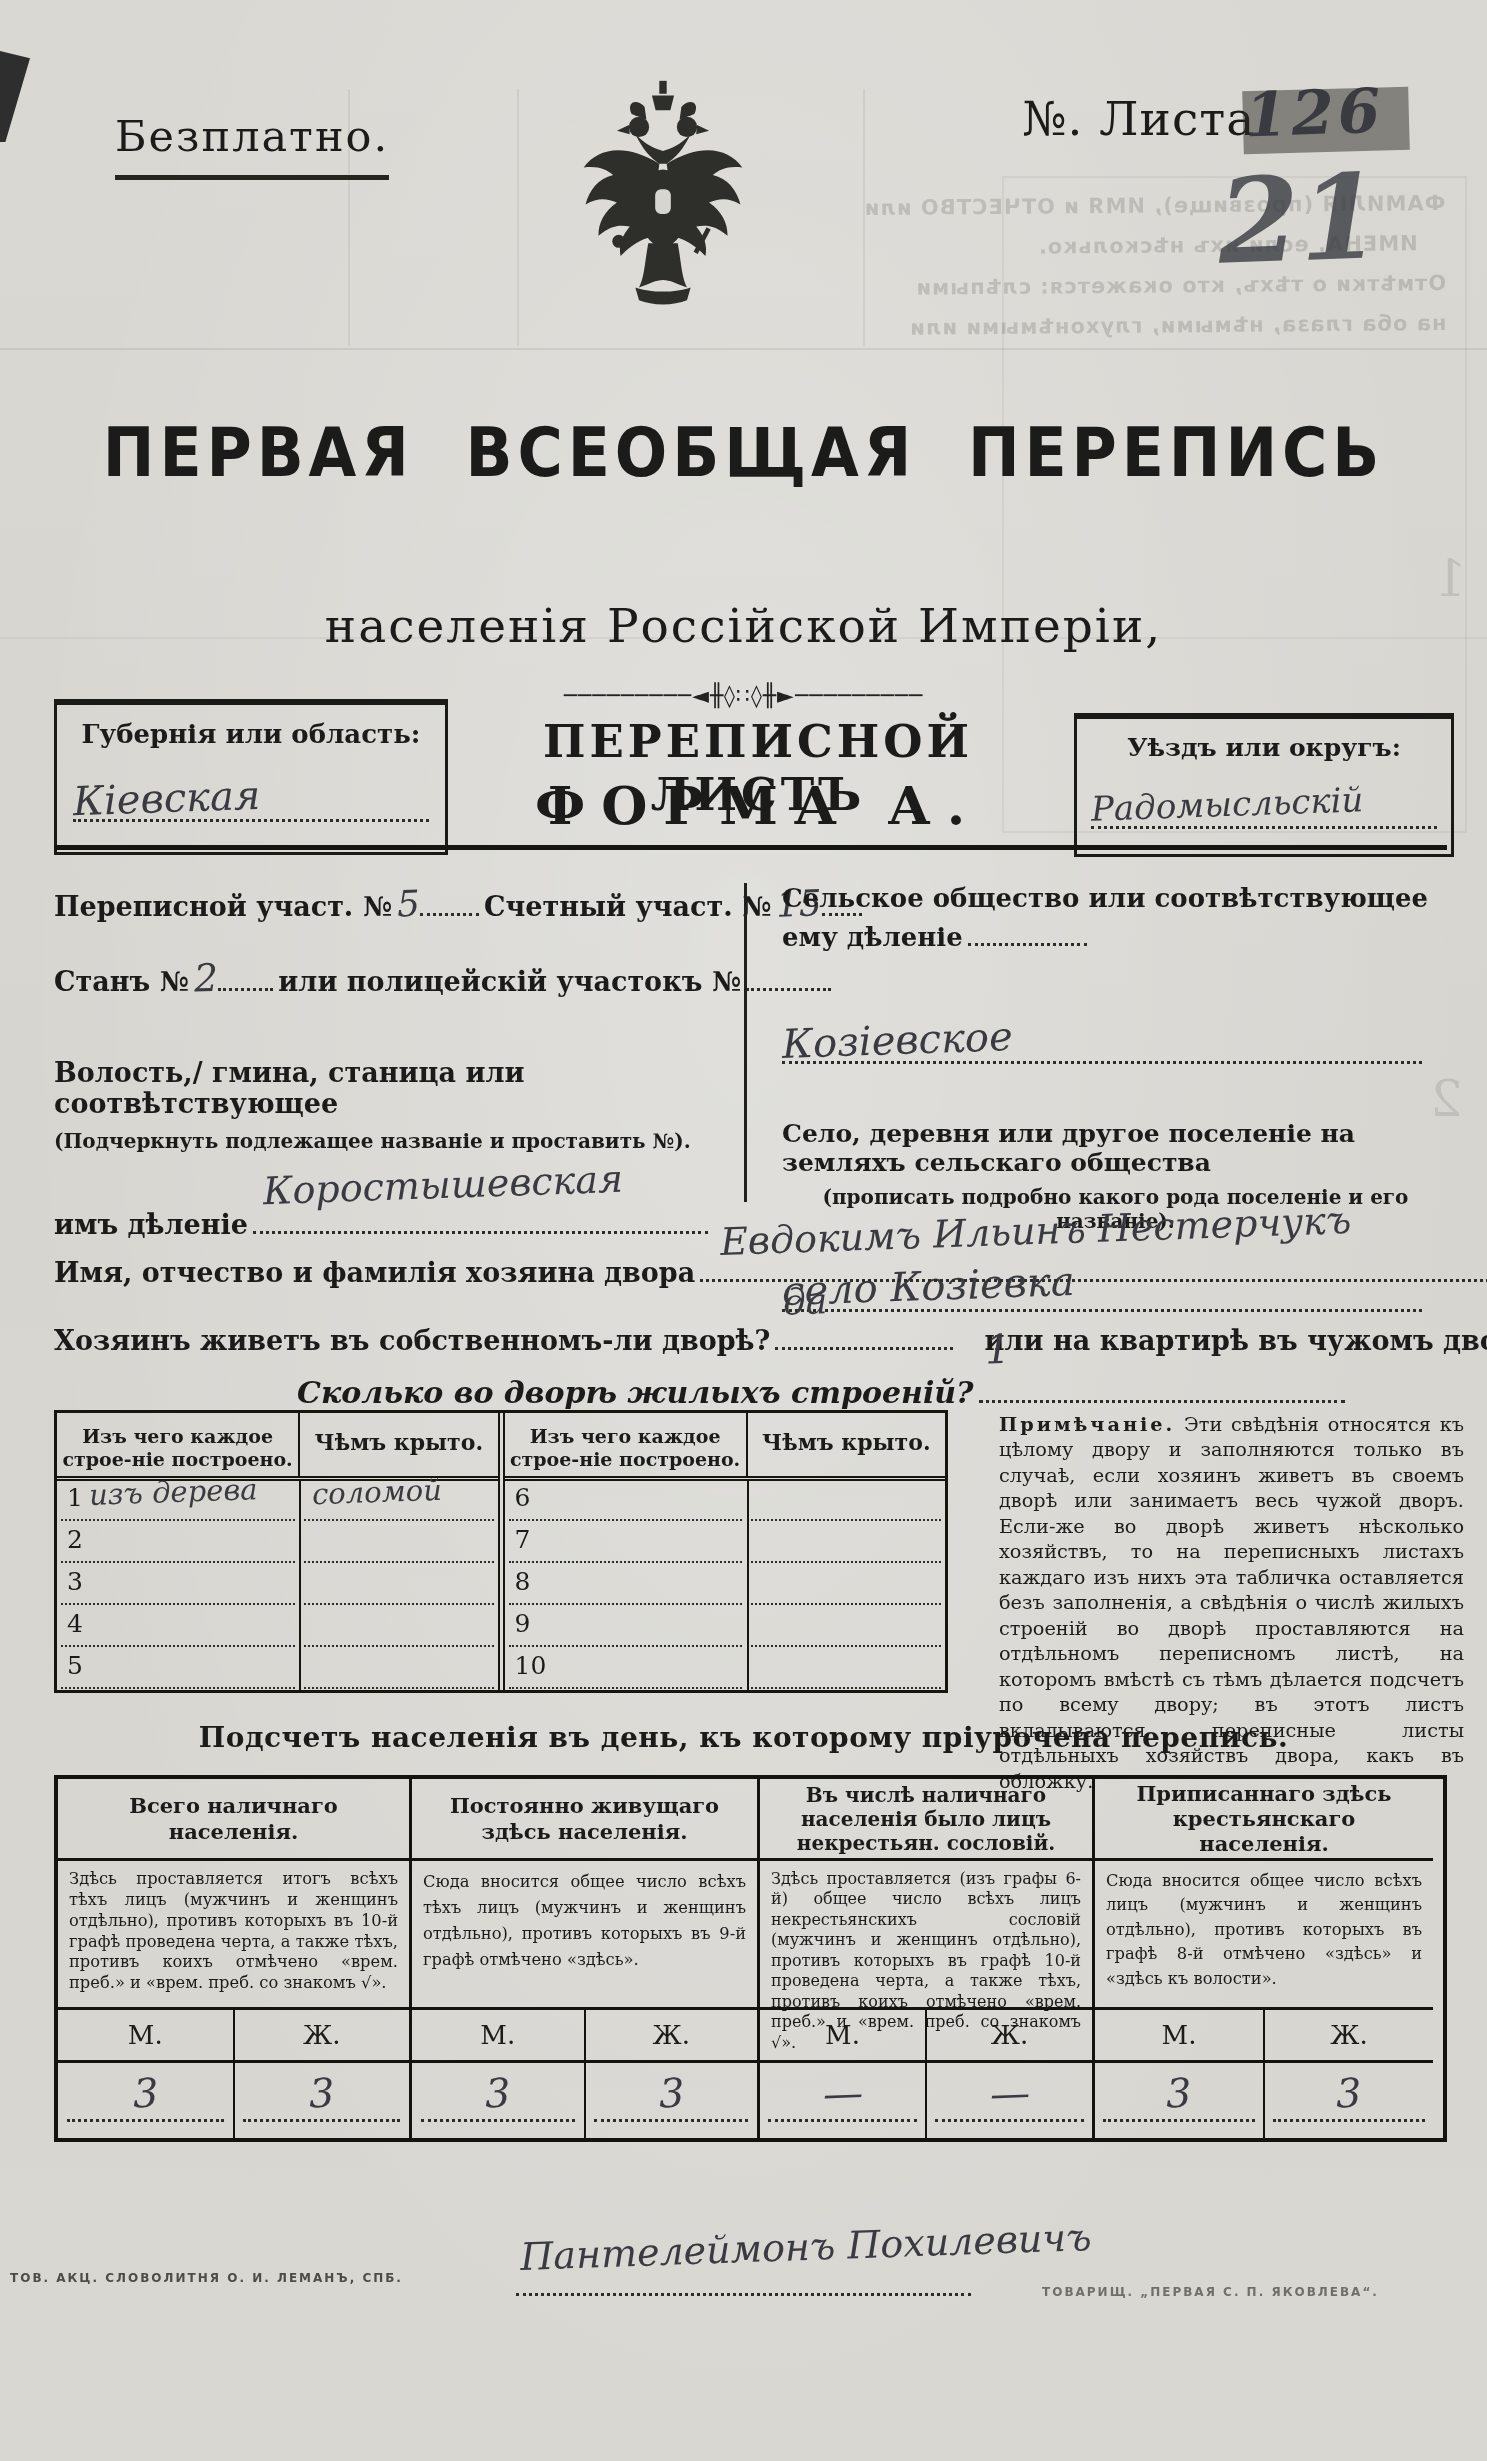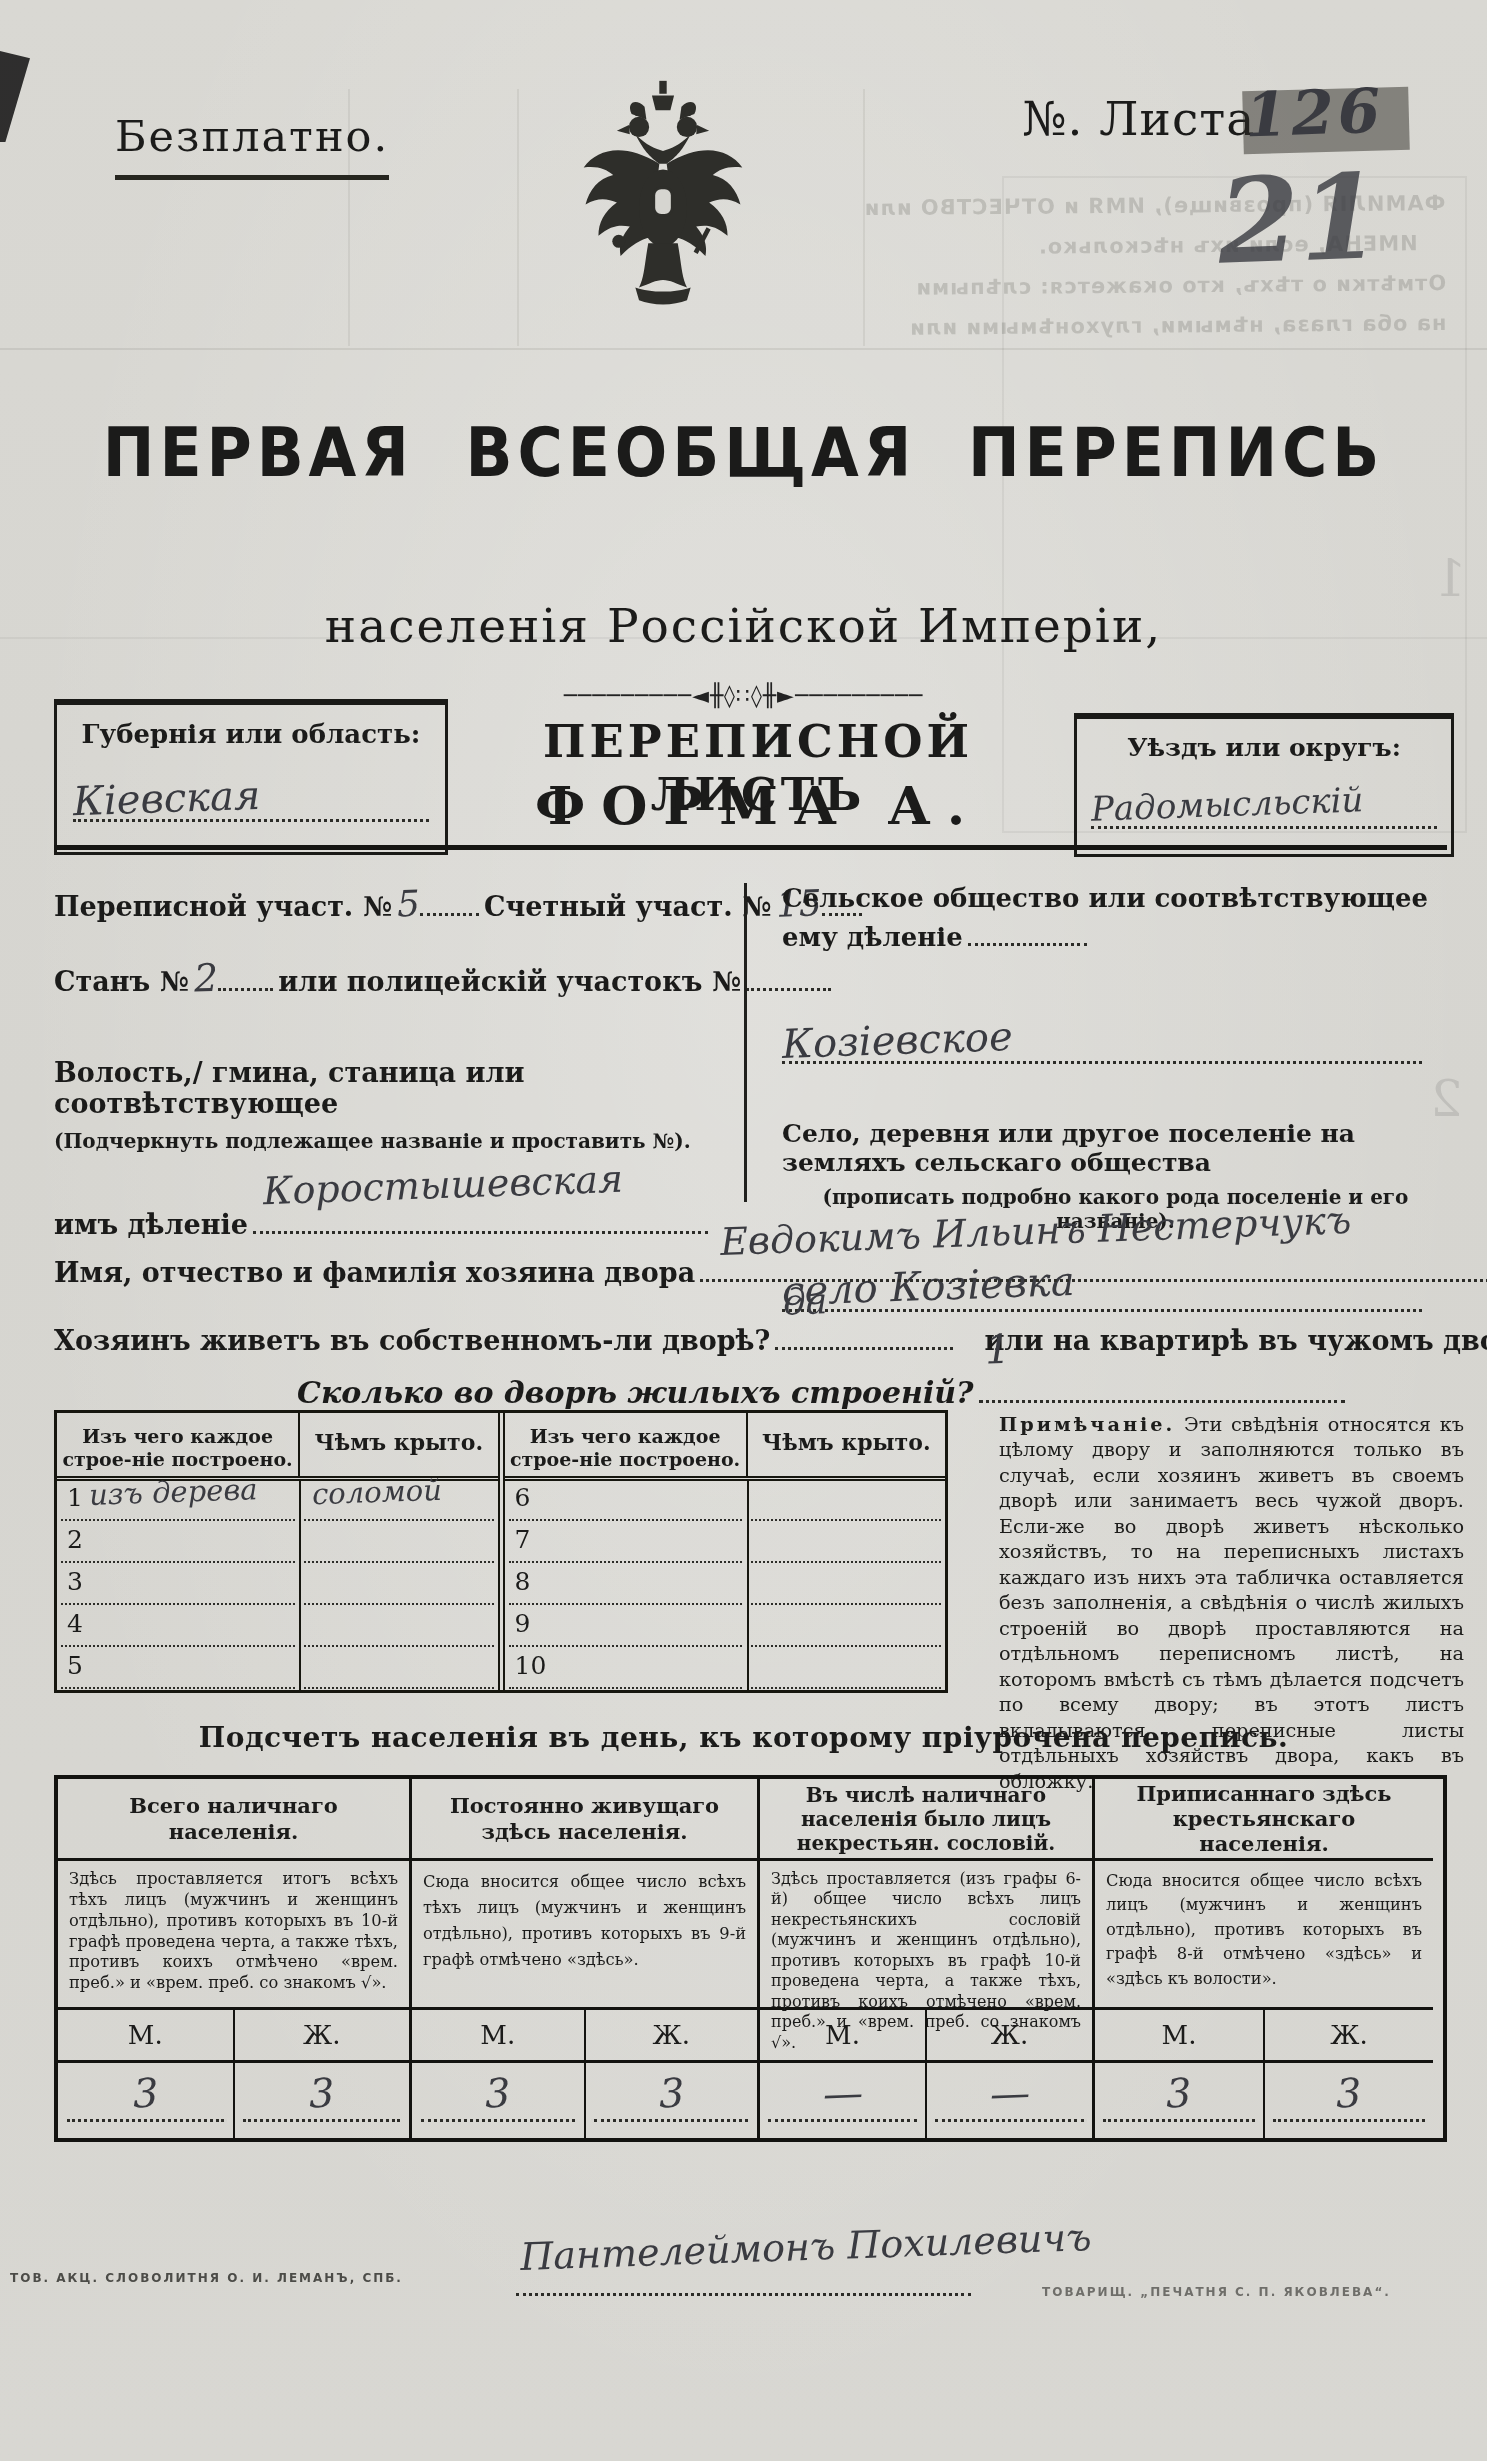--- a/index.html
+++ b/index.html
@@ -420,16 +420,16 @@
     </div>
   </div>
 
   <div class="abs sig">
     <span class="fill-line" style="width:455px;position:relative;height:34px">
       <span class="hw" style="position:absolute;left:4px;top:-34px;white-space:nowrap">Пантелеймонъ Похилевичъ</span>
     </span>
   </div>
 
   <div class="abs imprint imp-left">ТОВ. АКЦ. СЛОВОЛИТНЯ О. И. ЛЕМАНЪ, СПБ.</div>
-  <div class="abs imprint imp-right">ТОВАРИЩ. „ПЕЧАТНЯ С. П. ЯКОВЛЕВА“.</div>
+  <div class="abs imprint imp-right">ТОВАРИЩ. „ПЕРВАЯ С. П. ЯКОВЛЕВА“.</div>
 
 </div>
 
 
 </body></html>

